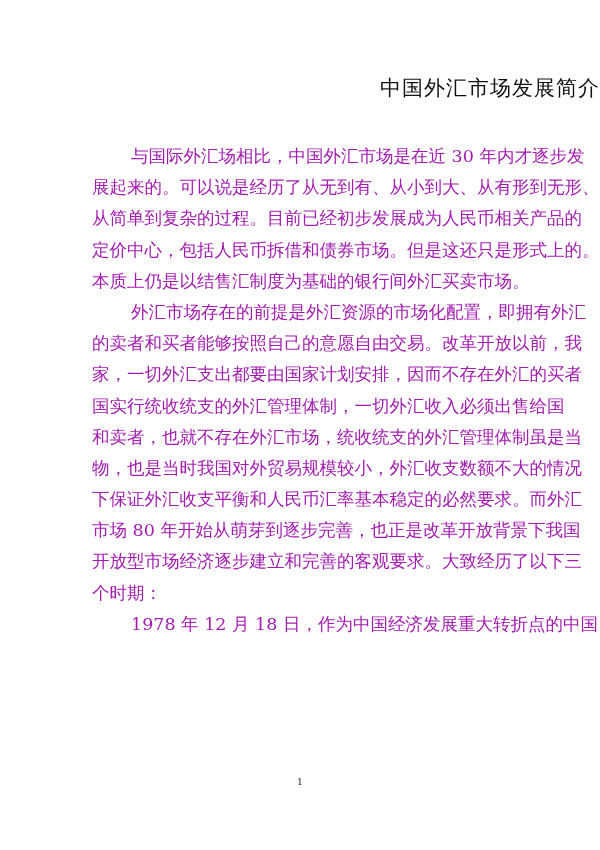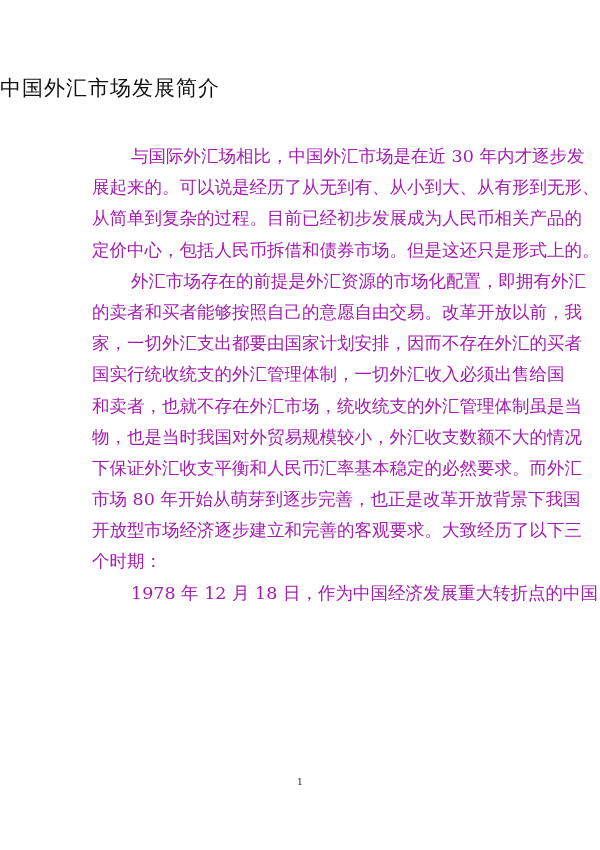--- a/index.html
+++ b/index.html
@@ -4,21 +4,21 @@
 <style>
   html, body { margin: 0; padding: 0; background: #ffffff; }
   body { width: 600px; height: 850px; position: relative; overflow: hidden; }
   .page {
     position: absolute; left: 0; top: 0; width: 600px; height: 850px;
     background: #ffffff; color: #1a1a1a;
     font-family: "DejaVu Serif", "Liberation Serif", serif;
   }
   .title {
     position: absolute; left: 0; top: 73px; width: 600px;
-    text-align: left; font-size: 21px; line-height: 30px;
+    text-align: right; font-size: 21px; line-height: 30px;
     letter-spacing: 1px; color: #111111;
     font-family: "DejaVu Sans", "Liberation Sans", sans-serif;
   }
   .body {
     position: absolute; left: 92px; top: 141px; width: 420px;
   }
   .line {
     height: 31.2px; line-height: 31.2px; font-size: 17.5px;
     white-space: nowrap; color: #a21caf;
   }
@@ -32,20 +32,21 @@
 <body>
 
 <div class="page">
   <div class="title">中国外汇市场发展简介</div>
 
   <div class="body">
     <div class="line indent">与国际外汇场相比，中国外汇市场是在近 30 年内才逐步发</div>
     <div class="line">展起来的。可以说是经历了从无到有、从小到大、从有形到无形、</div>
     <div class="line">从简单到复杂的过程。目前已经初步发展成为人民币相关产品的</div>
     <div class="line">定价中心，包括人民币拆借和债券市场。但是这还只是形式上的。</div>
+    <div class="line">本质上仍是以结售汇制度为基础的银行间外汇买卖市场。</div>
     <div class="line indent">外汇市场存在的前提是外汇资源的市场化配置，即拥有外汇</div>
     <div class="line">的卖者和买者能够按照自己的意愿自由交易。改革开放以前，我</div>
     <div class="line">家，一切外汇支出都要由国家计划安排，因而不存在外汇的买者</div>
     <div class="line">国实行统收统支的外汇管理体制，一切外汇收入必须出售给国</div>
     <div class="line">和卖者，也就不存在外汇市场，统收统支的外汇管理体制虽是当</div>
     <div class="line">物，也是当时我国对外贸易规模较小，外汇收支数额不大的情况</div>
     <div class="line">下保证外汇收支平衡和人民币汇率基本稳定的必然要求。而外汇</div>
     <div class="line">市场 80 年开始从萌芽到逐步完善，也正是改革开放背景下我国</div>
     <div class="line">开放型市场经济逐步建立和完善的客观要求。大致经历了以下三</div>
     <div class="line">个时期：</div>

